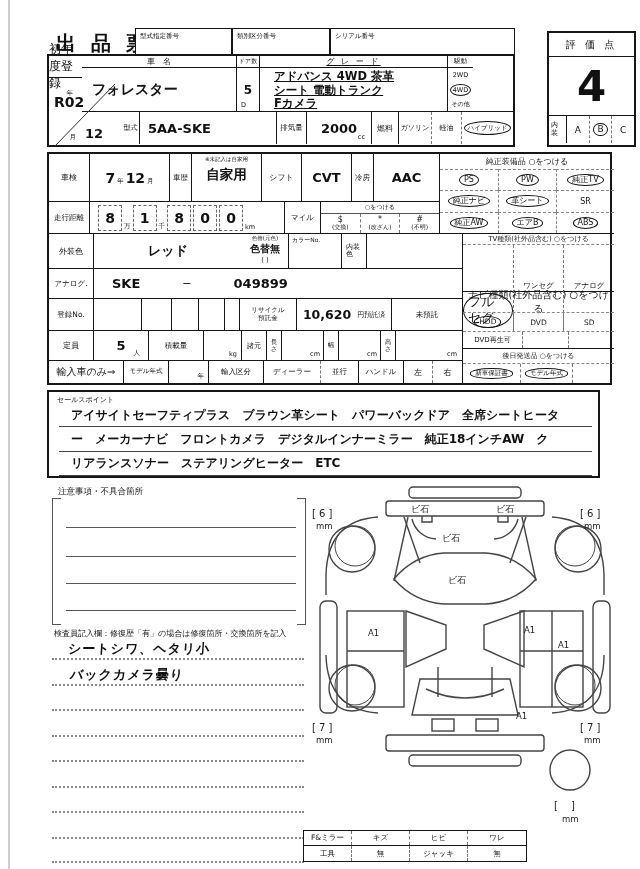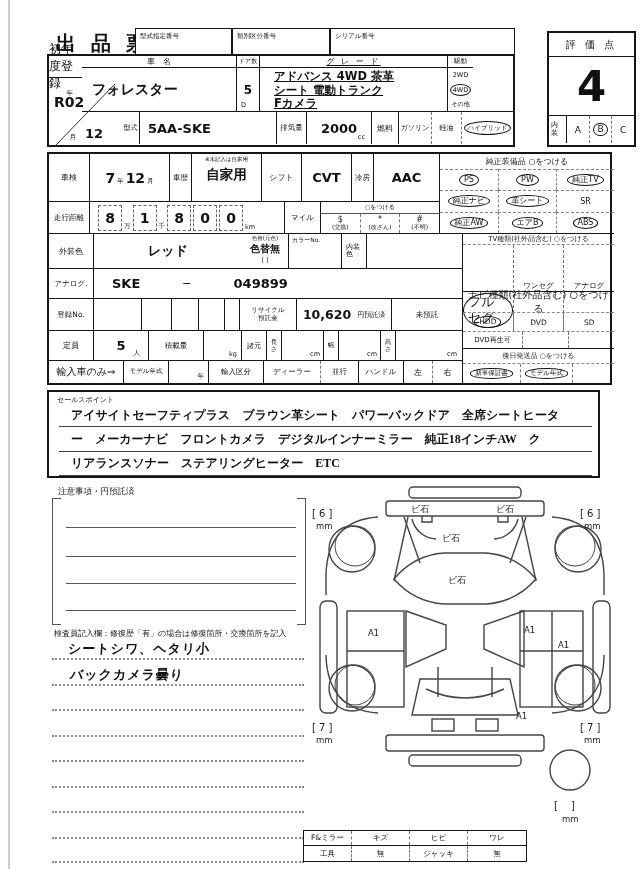--- a/index.html
+++ b/index.html
@@ -325,31 +325,31 @@
           <span style="font-size:6.5px;" class="circled">新車保証書</span>
         </div>
         <div class="cell dashR" style="width:52px;">
           <span style="font-size:6.5px;" class="circled">モデル年式</span>
         </div>
         <div class="cell nb" style="flex:1;"></div>
       </div>
     </div>
   </div>
 
-  <div class="box" style="left:47px;top:390px;width:553px;height:88px;font-family:Liberation Serif, serif;">
+  <div class="box" style="left:47px;top:390px;width:553px;height:88px;">
     <span class="a" style="left:8px;top:3px;font-size:7px;">セールスポイント</span>
     <div class="a bold" style="left:10px;top:12px;width:533px;height:23px;font-size:12px;display:flex;align-items:center;
          padding-left:12px;border-bottom:1px solid #444;box-sizing:border-box;">アイサイトセーフティプラス　ブラウン革シート　パワーバックドア　全席シートヒータ</div>
     <div class="a bold" style="left:10px;top:36px;width:533px;height:24px;font-size:12px;display:flex;align-items:center;
          padding-left:12px;border-bottom:1px solid #444;box-sizing:border-box;">ー　メーカーナビ　フロントカメラ　デジタルインナーミラー　純正18インチAW　ク</div>
     <div class="a bold" style="left:10px;top:60px;width:533px;height:24px;font-size:12px;display:flex;align-items:center;
          padding-left:12px;border-bottom:1px solid #444;box-sizing:border-box;">リアランスソナー　ステアリングヒーター　ETC</div>
   </div>
 
-  <div class="a" style="left:58px;top:486px;font-size:8.5px;">注意事項・円預託済</div>
+  <div class="a" style="left:58px;top:486px;font-size:8.5px;">注意事項・不具合箇所</div>
   <div class="a" style="left:52px;top:498px;width:9px;height:127px;border-left:1.5px solid #555;
        border-top:1.5px solid #555;border-bottom:1.5px solid #555;"></div>
   <div class="a" style="left:297px;top:498px;width:9px;height:127px;border-right:1.5px solid #555;
        border-top:1.5px solid #555;border-bottom:1.5px solid #555;"></div>
   <div class="solidline" style="left:66px;top:527px;"></div>
   <div class="solidline" style="left:66px;top:556px;"></div>
   <div class="solidline" style="left:66px;top:583px;"></div>
   <div class="solidline" style="left:66px;top:610px;"></div>
 
   <div class="a" style="left:54px;top:628px;font-size:8px;">検査員記入欄：修復歴「有」の場合は修復箇所・交換箇所を記入</div>

